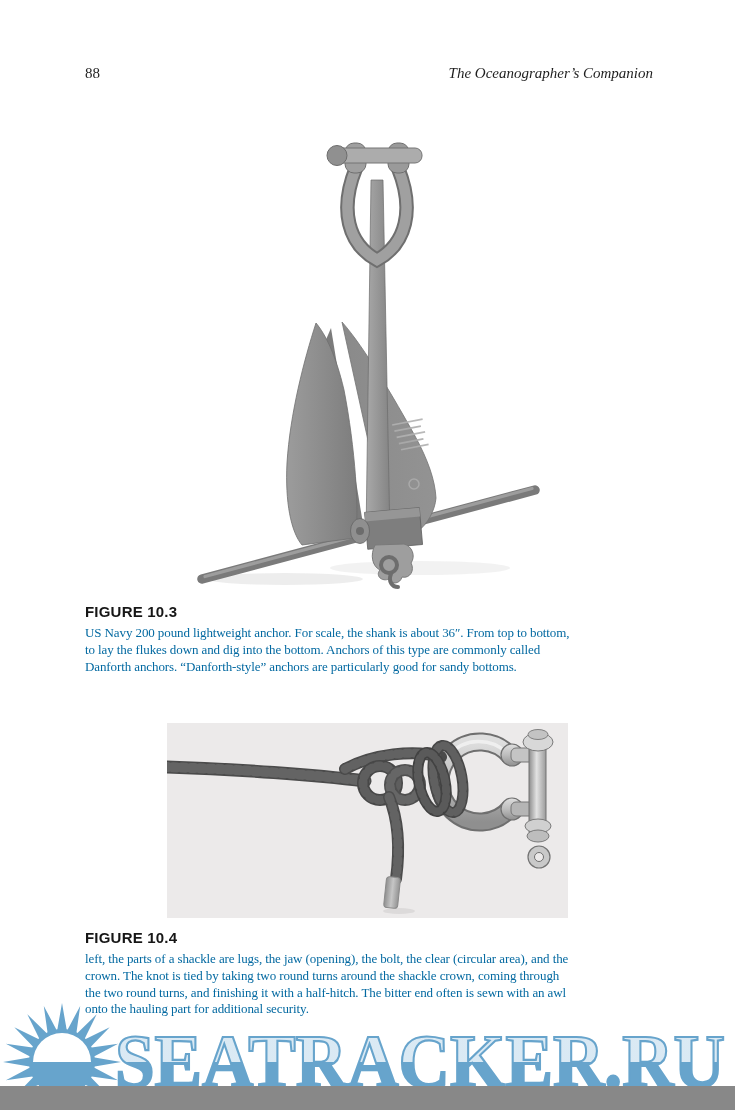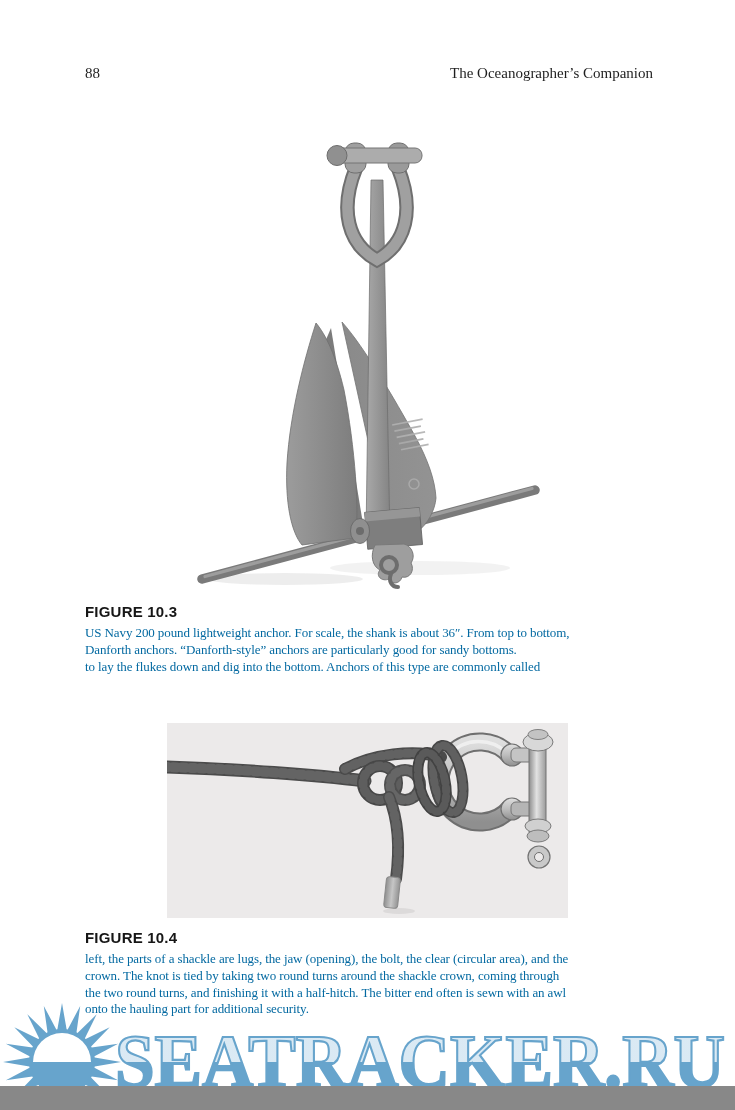--- a/index.html
+++ b/index.html
@@ -2,21 +2,21 @@
 <html><head>
 <meta charset="utf-8">
 <style>
   html,body{margin:0;padding:0;background:#888;}
   .page{
     position:relative;width:735px;height:1086px;margin:0 auto;
     background:#ffffff;overflow:hidden;
     font-family:"Liberation Serif",serif;color:#242424;
   }
   .pagenum{position:absolute;left:85px;top:65px;font-size:15px;color:#1e1e1e;}
-  .runtitle{position:absolute;right:82px;top:65px;font-size:15px;color:#1e1e1e;margin-left:20px;}
+  .runtitle{position:absolute;right:82px;top:65px;font-size:15px;font-style:italic;color:#1e1e1e;margin-left:20px;}
   .fig{position:absolute;}
   .caption{position:absolute;left:85px;width:575px;}
   .cap103{top:603px;}
   .cap104{top:929px;}
   .figlabel{
     font-family:"Liberation Sans",sans-serif;font-weight:bold;
     font-size:15px;letter-spacing:.2px;color:#161616;margin-bottom:5px;
   }
   .cap-line{
     font-size:13px;line-height:16.8px;white-space:nowrap;
@@ -98,22 +98,22 @@
       <rect x="160" y="25" width="21" height="30" rx="9" fill="#9f9f9f" stroke="#6f6f6f" stroke-width="1"></rect>
       <rect x="203" y="25" width="21" height="30" rx="9" fill="#9a9a9a" stroke="#6f6f6f" stroke-width="1"></rect>
       <rect x="149" y="30" width="88" height="15" rx="7" fill="#acacac" stroke="#757575" stroke-width="1"></rect>
       <circle cx="152" cy="37.5" r="10" fill="#909090" stroke="#6c6c6c" stroke-width="1"></circle>
     </g>
   </svg>
 
   <div class="caption cap103">
     <div class="figlabel">FIGURE 10.3</div>
     <div class="cap-line">US Navy 200 pound lightweight anchor. For scale, the shank is about 36″. From top to bottom,</div>
+    <div class="cap-line">to lay the flukes down and dig into the bottom. Anchors of this type are commonly called</div>
     <div class="cap-line">Danforth anchors. “Danforth-style” anchors are particularly good for sandy bottoms.</div>
-    <div class="cap-line">to lay the flukes down and dig into the bottom. Anchors of this type are commonly called</div>
   </div>
 
   <svg class="fig" style="left:167px;top:723px;" width="401" height="195" viewBox="0 0 401 195">
     <defs>
       <linearGradient id="steelGrad" x1="0" y1="0" x2="0" y2="1">
         <stop offset="0" stop-color="#dedede"></stop>
           <stop offset="0.5" stop-color="#bdbdbd"></stop>
           <stop offset="1" stop-color="#8f8f8f"></stop>
       </linearGradient>
       <linearGradient id="steelV" x1="0" y1="0" x2="1" y2="0">

